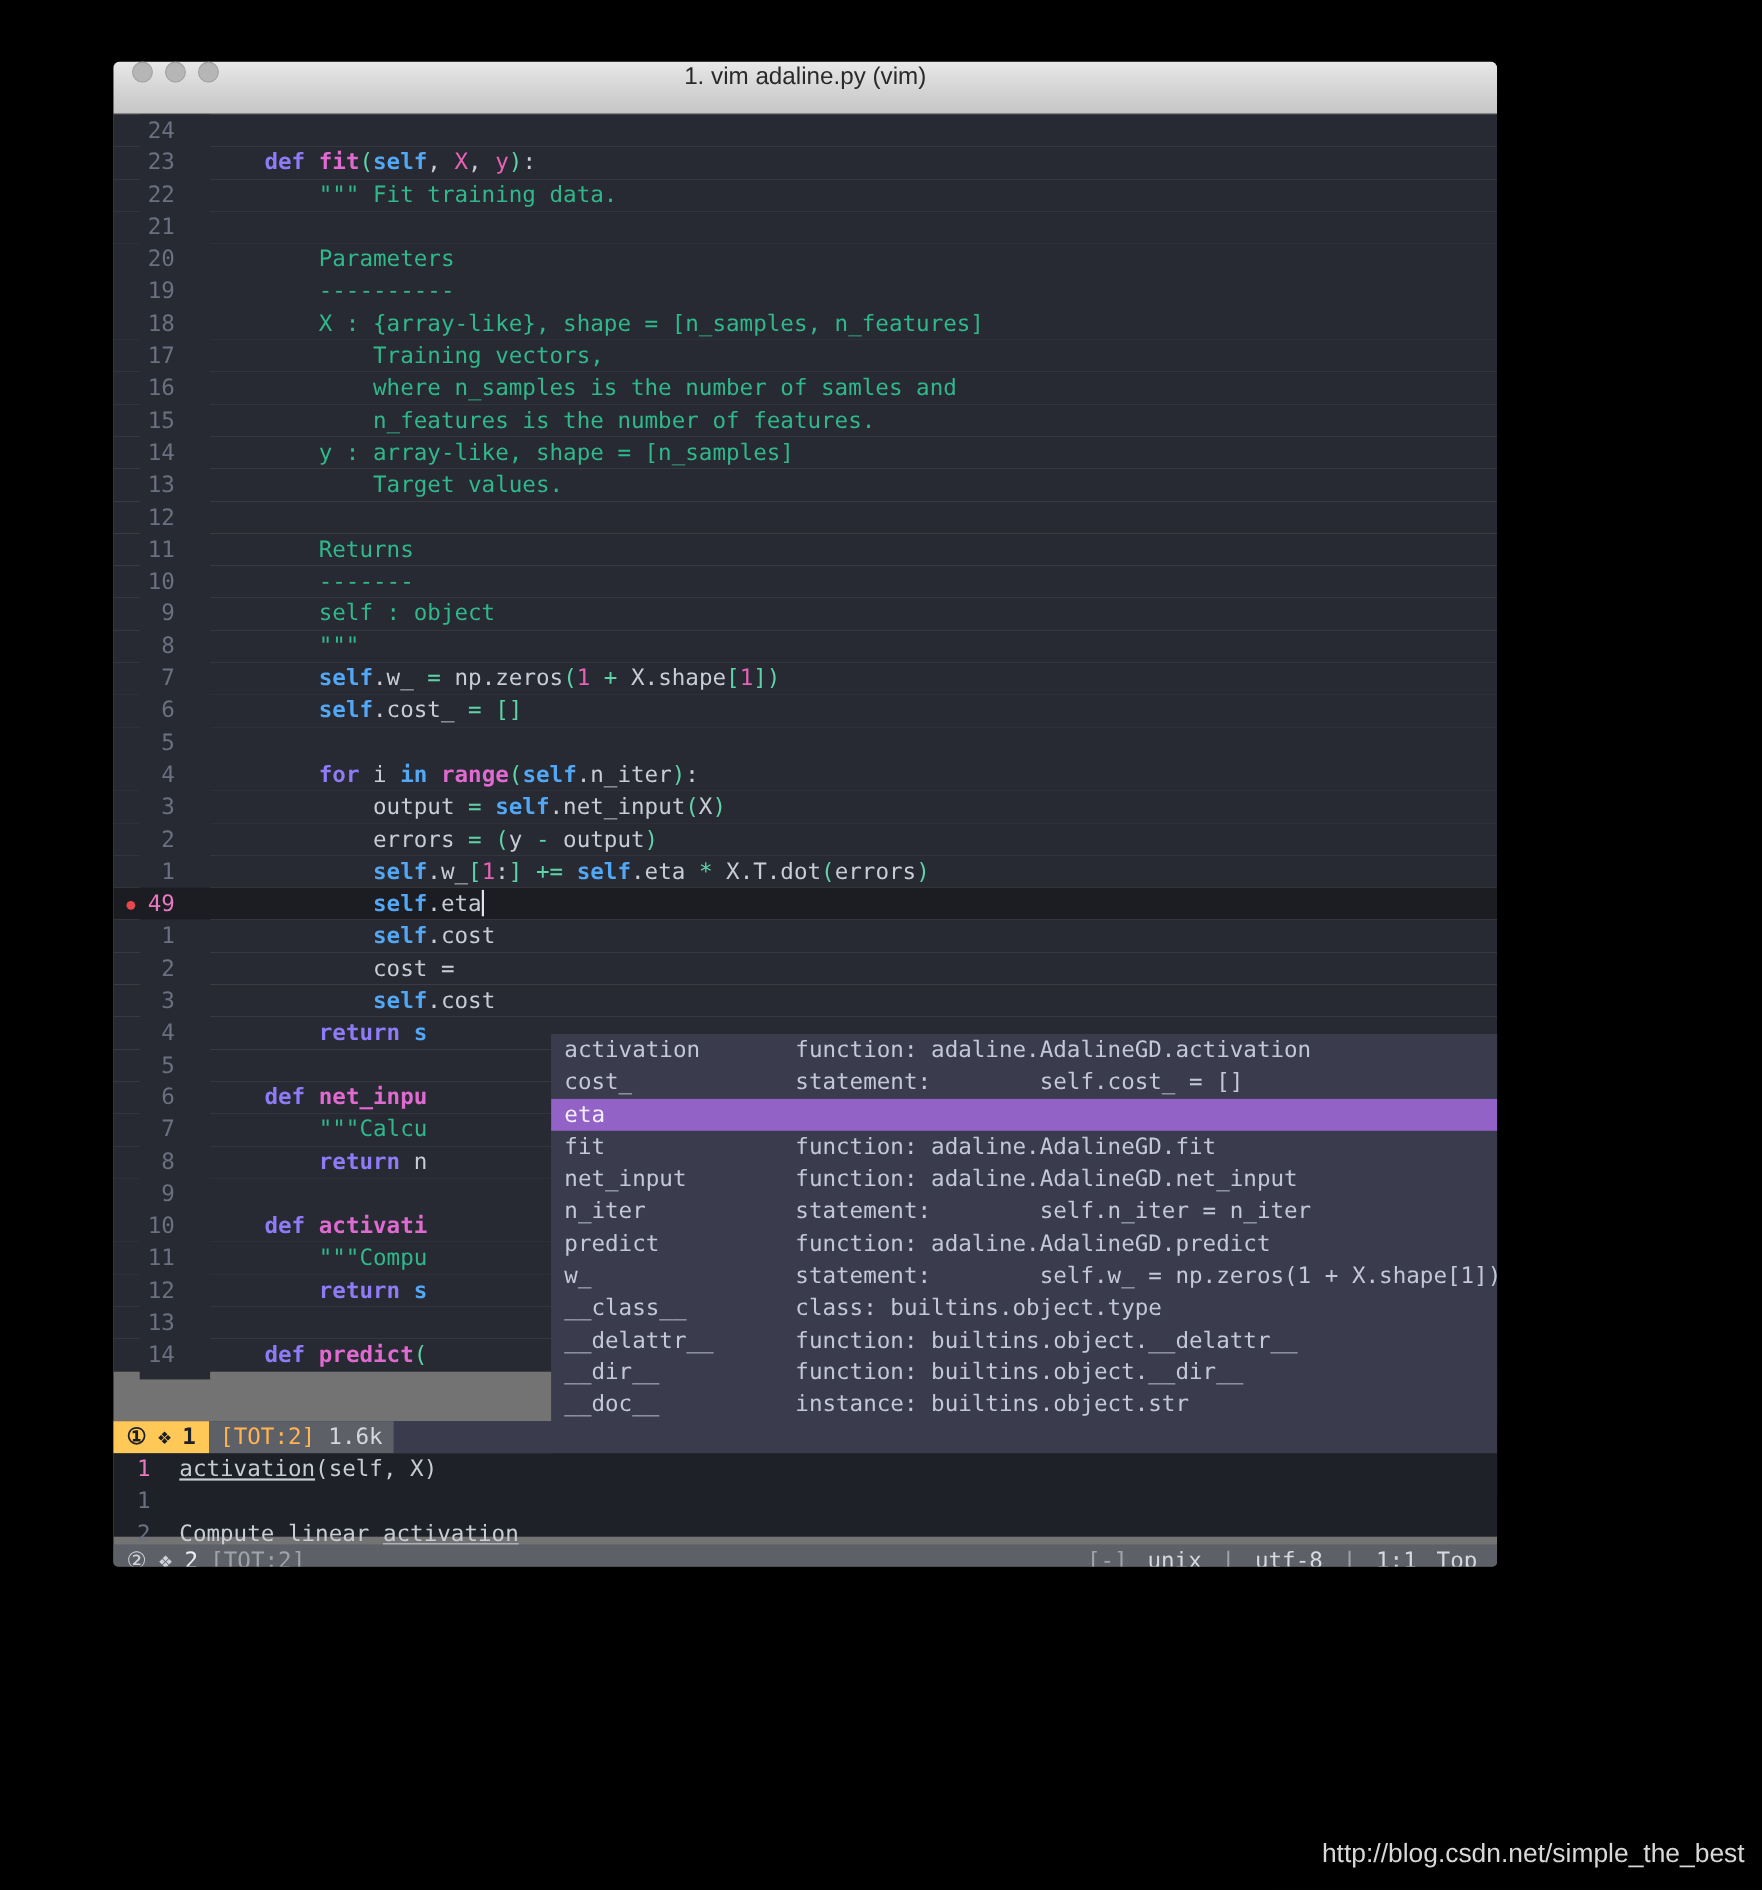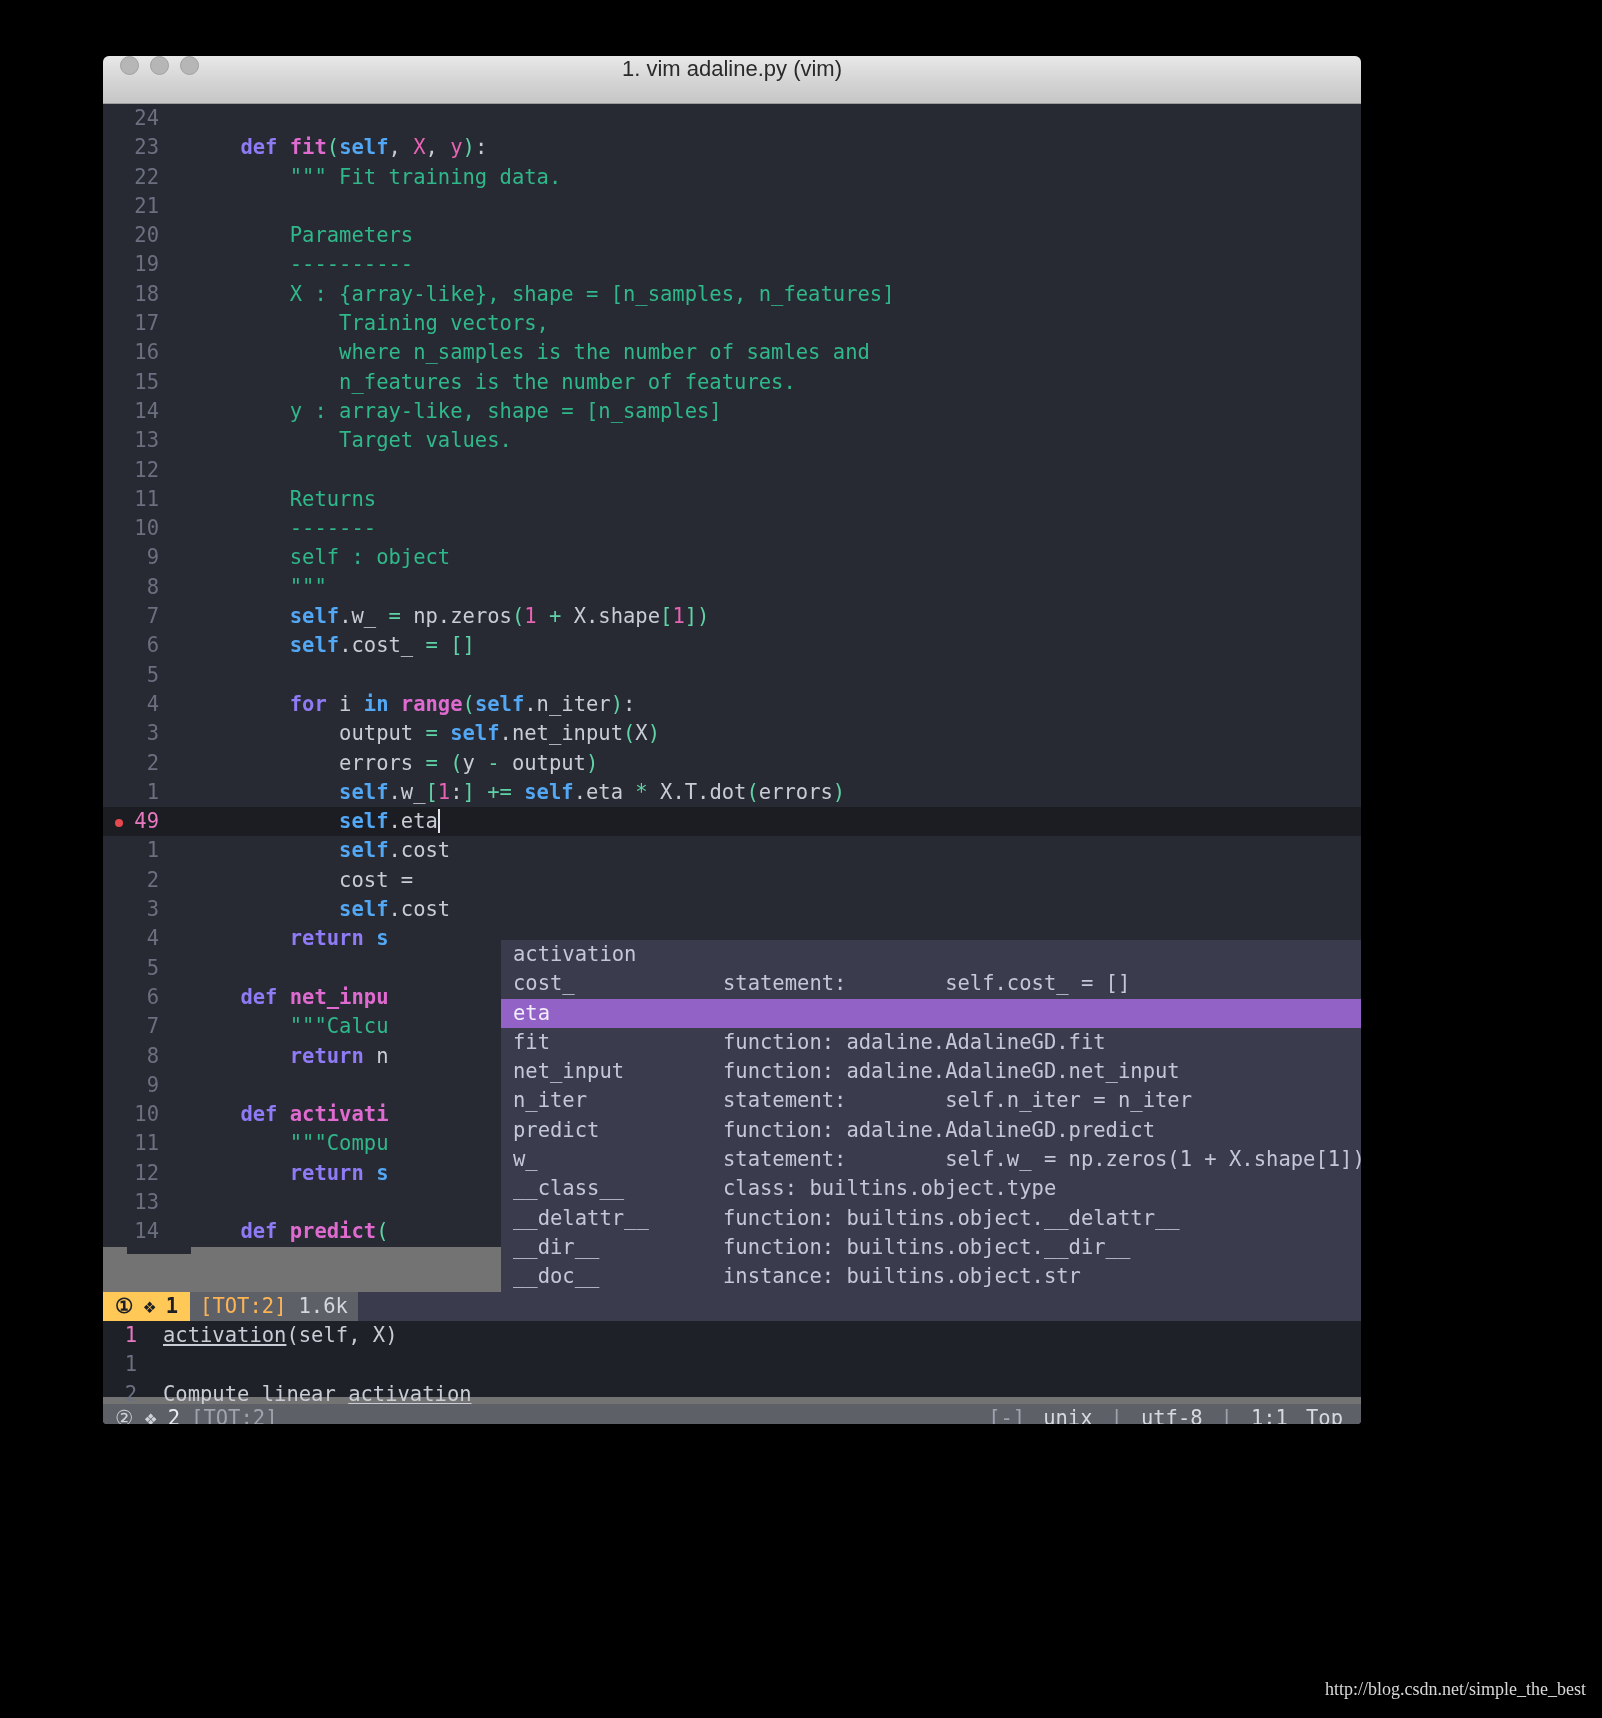--- a/index.html
+++ b/index.html
@@ -144,22 +144,22 @@
     font-size: 20.5px; z-index: 30;
   }
   .s2left { display: flex; align-items: center; gap: 11px; padding-left: 12px; }
   .s2right { margin-left: auto; display: flex; align-items: center; gap: 18px; padding-right: 18px; color: #d6d9e0; }
   .dim { color: #9fa3ad; }
   .mid { color: #eceef2; }
 
   
   .watermark {
     position: absolute; right: 16px; bottom: 18px;
-    color: #d8d8d8; font-size: 18px;
-    font-family: Liberation Serif, serif;
+    color: #d8d8d8; font-size: 24px;
+    font-family: Liberation Sans, sans-serif;
   }
 </style>
 </head>
 <body>
 
 <div class="screen">
 
   <div class="window">
 
     <div class="titlebar">
@@ -170,21 +170,21 @@
       </div>
       <div class="title">1. vim adaline.py (vim)</div>
     </div>
 
     <div class="editor">
       <div class="gutter-bg"></div>
       <div class="code" id="code-lines"><div class="ln nearcur"><span class="num">24</span><span class="txt"></span></div><div class="ln nearcur"><span class="num">23</span><span class="txt"><span class="pln">    </span><span class="kw">def</span><span class="pln"> </span><span class="fn">fit</span><span class="par">(</span><span class="self">self</span><span class="pln">, </span><span class="num2">X</span><span class="pln">, </span><span class="num2">y</span><span class="par">)</span><span class="pln">:</span></span></div><div class="ln nearcur"><span class="num">22</span><span class="txt"><span class="str">        """ Fit training data.</span></span></div><div class="ln nearcur"><span class="num">21</span><span class="txt"></span></div><div class="ln nearcur"><span class="num">20</span><span class="txt"><span class="str">        Parameters</span></span></div><div class="ln nearcur"><span class="num">19</span><span class="txt"><span class="str">        ----------</span></span></div><div class="ln nearcur"><span class="num">18</span><span class="txt"><span class="str">        X : {array-like}, shape = [n_samples, n_features]</span></span></div><div class="ln nearcur"><span class="num">17</span><span class="txt"><span class="str">            Training vectors,</span></span></div><div class="ln nearcur"><span class="num">16</span><span class="txt"><span class="str">            where n_samples is the number of samles and</span></span></div><div class="ln nearcur"><span class="num">15</span><span class="txt"><span class="str">            n_features is the number of features.</span></span></div><div class="ln nearcur"><span class="num">14</span><span class="txt"><span class="str">        y : array-like, shape = [n_samples]</span></span></div><div class="ln nearcur"><span class="num">13</span><span class="txt"><span class="str">            Target values.</span></span></div><div class="ln nearcur"><span class="num">12</span><span class="txt"></span></div><div class="ln nearcur"><span class="num">11</span><span class="txt"><span class="str">        Returns</span></span></div><div class="ln nearcur"><span class="num">10</span><span class="txt"><span class="str">        -------</span></span></div><div class="ln nearcur"><span class="num">9</span><span class="txt"><span class="str">        self : object</span></span></div><div class="ln nearcur"><span class="num">8</span><span class="txt"><span class="str">        """</span></span></div><div class="ln nearcur"><span class="num">7</span><span class="txt"><span class="pln">        </span><span class="self">self</span><span class="pln">.w_ </span><span class="op">=</span><span class="pln"> np.zeros</span><span class="par">(</span><span class="num2">1</span><span class="pln"> </span><span class="op">+</span><span class="pln"> X.shape</span><span class="brk">[</span><span class="num2">1</span><span class="brk">]</span><span class="par">)</span></span></div><div class="ln nearcur"><span class="num">6</span><span class="txt"><span class="pln">        </span><span class="self">self</span><span class="pln">.cost_ </span><span class="op">=</span><span class="pln"> </span><span class="brk">[]</span></span></div><div class="ln nearcur"><span class="num">5</span><span class="txt"></span></div><div class="ln nearcur"><span class="num">4</span><span class="txt"><span class="pln">        </span><span class="kw">for</span><span class="pln"> i </span><span class="self">in</span><span class="pln"> </span><span class="fn">range</span><span class="par">(</span><span class="self">self</span><span class="pln">.n_iter</span><span class="par">)</span><span class="pln">:</span></span></div><div class="ln nearcur"><span class="num">3</span><span class="txt"><span class="pln">            output </span><span class="op">=</span><span class="pln"> </span><span class="self">self</span><span class="pln">.net_input</span><span class="par">(</span><span class="pln">X</span><span class="par">)</span></span></div><div class="ln nearcur"><span class="num">2</span><span class="txt"><span class="pln">            errors </span><span class="op">=</span><span class="pln"> </span><span class="par">(</span><span class="pln">y </span><span class="op">-</span><span class="pln"> output</span><span class="par">)</span></span></div><div class="ln nearcur"><span class="num">1</span><span class="txt"><span class="pln">            </span><span class="self">self</span><span class="pln">.w_</span><span class="brk">[</span><span class="num2">1</span><span class="pln">:</span><span class="brk">]</span><span class="pln"> </span><span class="op">+=</span><span class="pln"> </span><span class="self">self</span><span class="pln">.eta </span><span class="op">*</span><span class="pln"> X.T.dot</span><span class="par">(</span><span class="pln">errors</span><span class="par">)</span></span></div><div class="ln active"><span class="marker"></span><span class="num cur">49</span><span class="txt"><span class="pln">            </span><span class="self">self</span><span class="pln">.eta</span><span class="cur-caret"></span></span></div><div class="ln nearcur"><span class="num">1</span><span class="txt"><span class="pln">            </span><span class="self">self</span><span class="pln">.cost</span></span></div><div class="ln nearcur"><span class="num">2</span><span class="txt"><span class="pln">            cost = </span></span></div><div class="ln nearcur"><span class="num">3</span><span class="txt"><span class="pln">            </span><span class="self">self</span><span class="pln">.cost</span></span></div><div class="ln nearcur"><span class="num">4</span><span class="txt"><span class="pln">        </span><span class="kw">return</span><span class="self"> s</span></span></div><div class="ln nearcur"><span class="num">5</span><span class="txt"></span></div><div class="ln nearcur"><span class="num">6</span><span class="txt"><span class="pln">    </span><span class="kw">def</span><span class="pln"> </span><span class="fn">net_inpu</span></span></div><div class="ln nearcur"><span class="num">7</span><span class="txt"><span class="str">        """Calcu</span></span></div><div class="ln nearcur"><span class="num">8</span><span class="txt"><span class="pln">        </span><span class="kw">return</span><span class="pln"> n</span></span></div><div class="ln nearcur"><span class="num">9</span><span class="txt"></span></div><div class="ln nearcur"><span class="num">10</span><span class="txt"><span class="pln">    </span><span class="kw">def</span><span class="pln"> </span><span class="fn">activati</span></span></div><div class="ln nearcur"><span class="num">11</span><span class="txt"><span class="str">        """Compu</span></span></div><div class="ln nearcur"><span class="num">12</span><span class="txt"><span class="pln">        </span><span class="kw">return</span><span class="self"> s</span></span></div><div class="ln nearcur"><span class="num">13</span><span class="txt"></span></div><div class="ln nearcur"><span class="num">14</span><span class="txt"><span class="pln">    </span><span class="kw">def</span><span class="pln"> </span><span class="fn">predict</span><span class="par">(</span></span></div></div>
 
       <div class="popup" id="popup">
 
-      <div class="prow"><span class="pword">activation</span></div>
+      <div class="prow"><span class="pword">activation</span><span class="pkind">function: adaline.AdalineGD.activation</span></div>
           <div class="prow"><span class="pword">cost_</span><span class="pkind">statement:        self.cost_ = []</span></div>
           <div class="prow sel"><span class="pword">eta</span></div>
           <div class="prow"><span class="pword">fit</span><span class="pkind">function: adaline.AdalineGD.fit</span></div>
           <div class="prow"><span class="pword">net_input</span><span class="pkind">function: adaline.AdalineGD.net_input</span></div>
           <div class="prow"><span class="pword">n_iter</span><span class="pkind">statement:        self.n_iter = n_iter</span></div>
           <div class="prow"><span class="pword">predict</span><span class="pkind">function: adaline.AdalineGD.predict</span></div>
           <div class="prow"><span class="pword">w_</span><span class="pkind">statement:        self.w_ = np.zeros(1 + X.shape[1])</span></div>
           <div class="prow"><span class="pword">__class__</span><span class="pkind">class: builtins.object.type</span></div>
           <div class="prow"><span class="pword">__delattr__</span><span class="pkind">function: builtins.object.__delattr__</span></div>
           <div class="prow"><span class="pword">__dir__</span><span class="pkind">function: builtins.object.__dir__</span></div>

